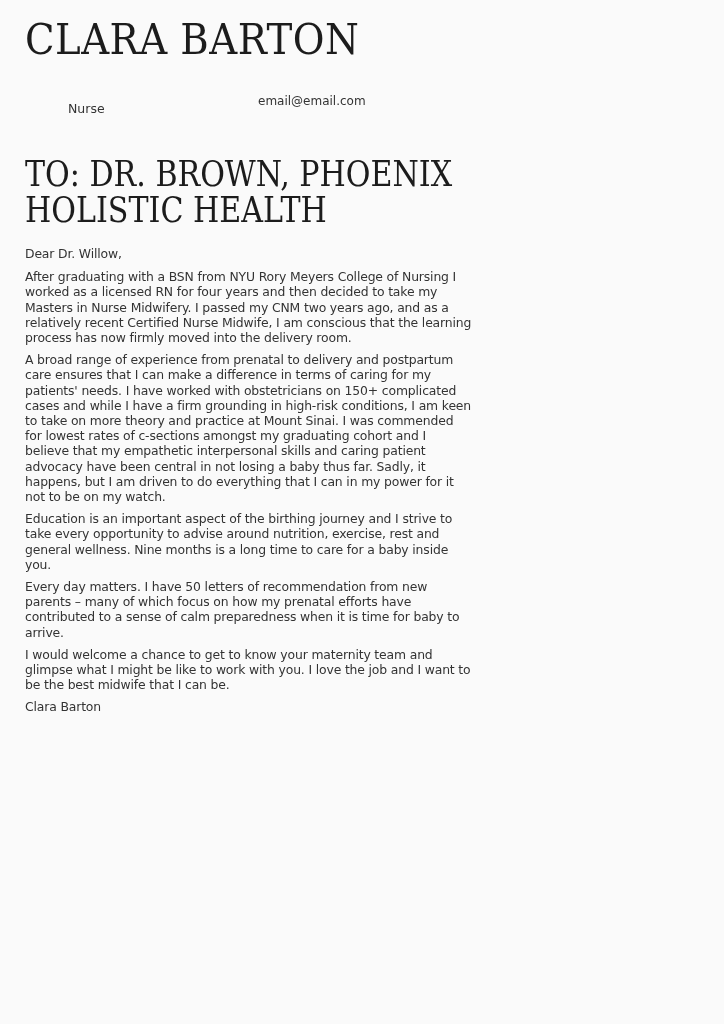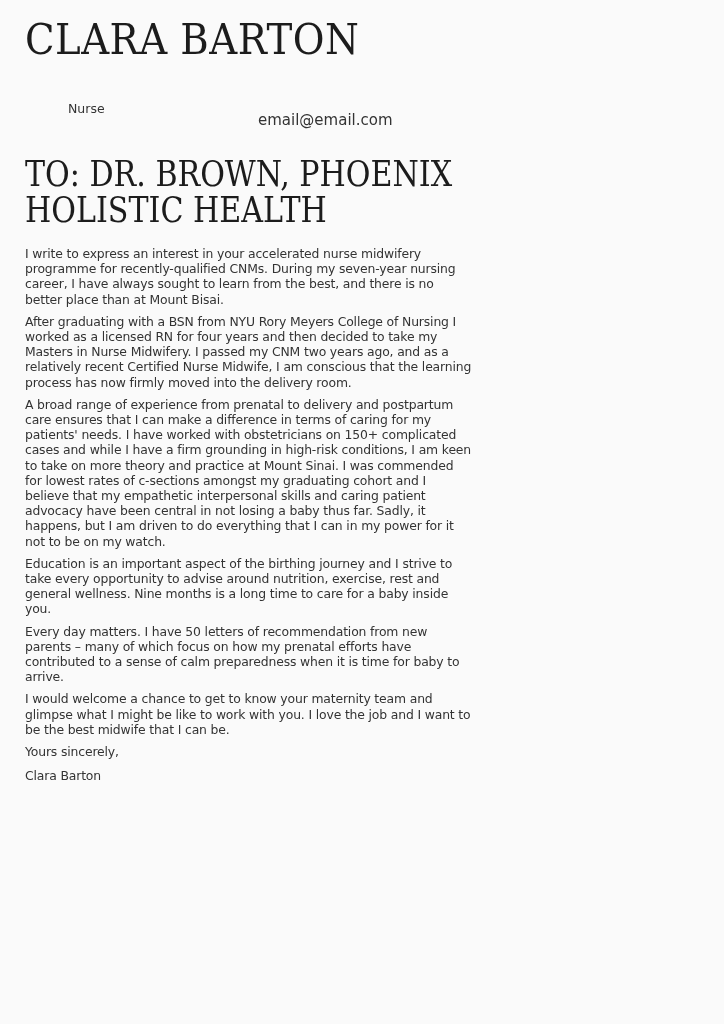--- a/index.html
+++ b/index.html
@@ -34,23 +34,23 @@
       left: 25px;
       top: 101px;
       font-family: "DejaVu Sans", "Liberation Sans", sans-serif;
       font-size: 12.5px;
       color: #333;
       margin-left: 43px;
     }
     .email {
       position: absolute;
       left: 258px;
-      top: 111px;
+      top: 94px;
       font-family: "DejaVu Sans", "Liberation Sans", sans-serif;
-      font-size: 15px;
+      font-size: 12px;
       color: #333;
     }
     .to-heading {
       position: absolute;
       left: 25px;
       top: 156px;
       width: 520px;
       margin: 0;
       font-family: "DejaVu Serif", "Liberation Serif", serif;
       font-weight: normal;
@@ -80,21 +80,20 @@
 </head>
 <body>
 
 <h1 class="name">CLARA BARTON</h1>
 <span class="role">Nurse</span>
 <span class="email">email@email.com</span>
 
 <h2 class="to-heading">TO: DR. BROWN, PHOENIX HOLISTIC HEALTH</h2>
 
 <div class="body">
-  <p>I write to express an interest in your accelerated nurse midwifery programme for recently-qualified CNMs. During my seven-year nursing career, I have always sought to learn from the best, and there is no better place than at Mount Bisai.</p>
+  <p class="greeting">Dear Dr. Willow,</p>
   <p>After graduating with a BSN from NYU Rory Meyers College of Nursing I worked as a licensed RN for four years and then decided to take my Masters in Nurse Midwifery. I passed my CNM two years ago, and as a relatively recent Certified Nurse Midwife, I am conscious that the learning process has now firmly moved into the delivery room.</p>
   <p>A broad range of experience from prenatal to delivery and postpartum care ensures that I can make a difference in terms of caring for my patients' needs. I have worked with obstetricians on 150+ complicated cases and while I have a firm grounding in high-risk conditions, I am keen to take on more theory and practice at Mount Sinai. I was commended for lowest rates of c-sections amongst my graduating cohort and I believe that my empathetic interpersonal skills and caring patient advocacy have been central in not losing a baby thus far. Sadly, it happens, but I am driven to do everything that I can in my power for it not to be on my watch.</p>
   <p>Education is an important aspect of the birthing journey and I strive to take every opportunity to advise around nutrition, exercise, rest and general wellness. Nine months is a long time to care for a baby inside you.</p>
   <p>Every day matters. I have 50 letters of recommendation from new parents – many of which focus on how my prenatal efforts have contributed to a sense of calm preparedness when it is time for baby to arrive.</p>
   <p>I would welcome a chance to get to know your maternity team and glimpse what I might be like to work with you. I love the job and I want to be the best midwife that I can be.</p>
-  <p class="closing">Yours sincerely,</p>
   <p>Clara Barton</p>
 </div>
 
 </body></html>

